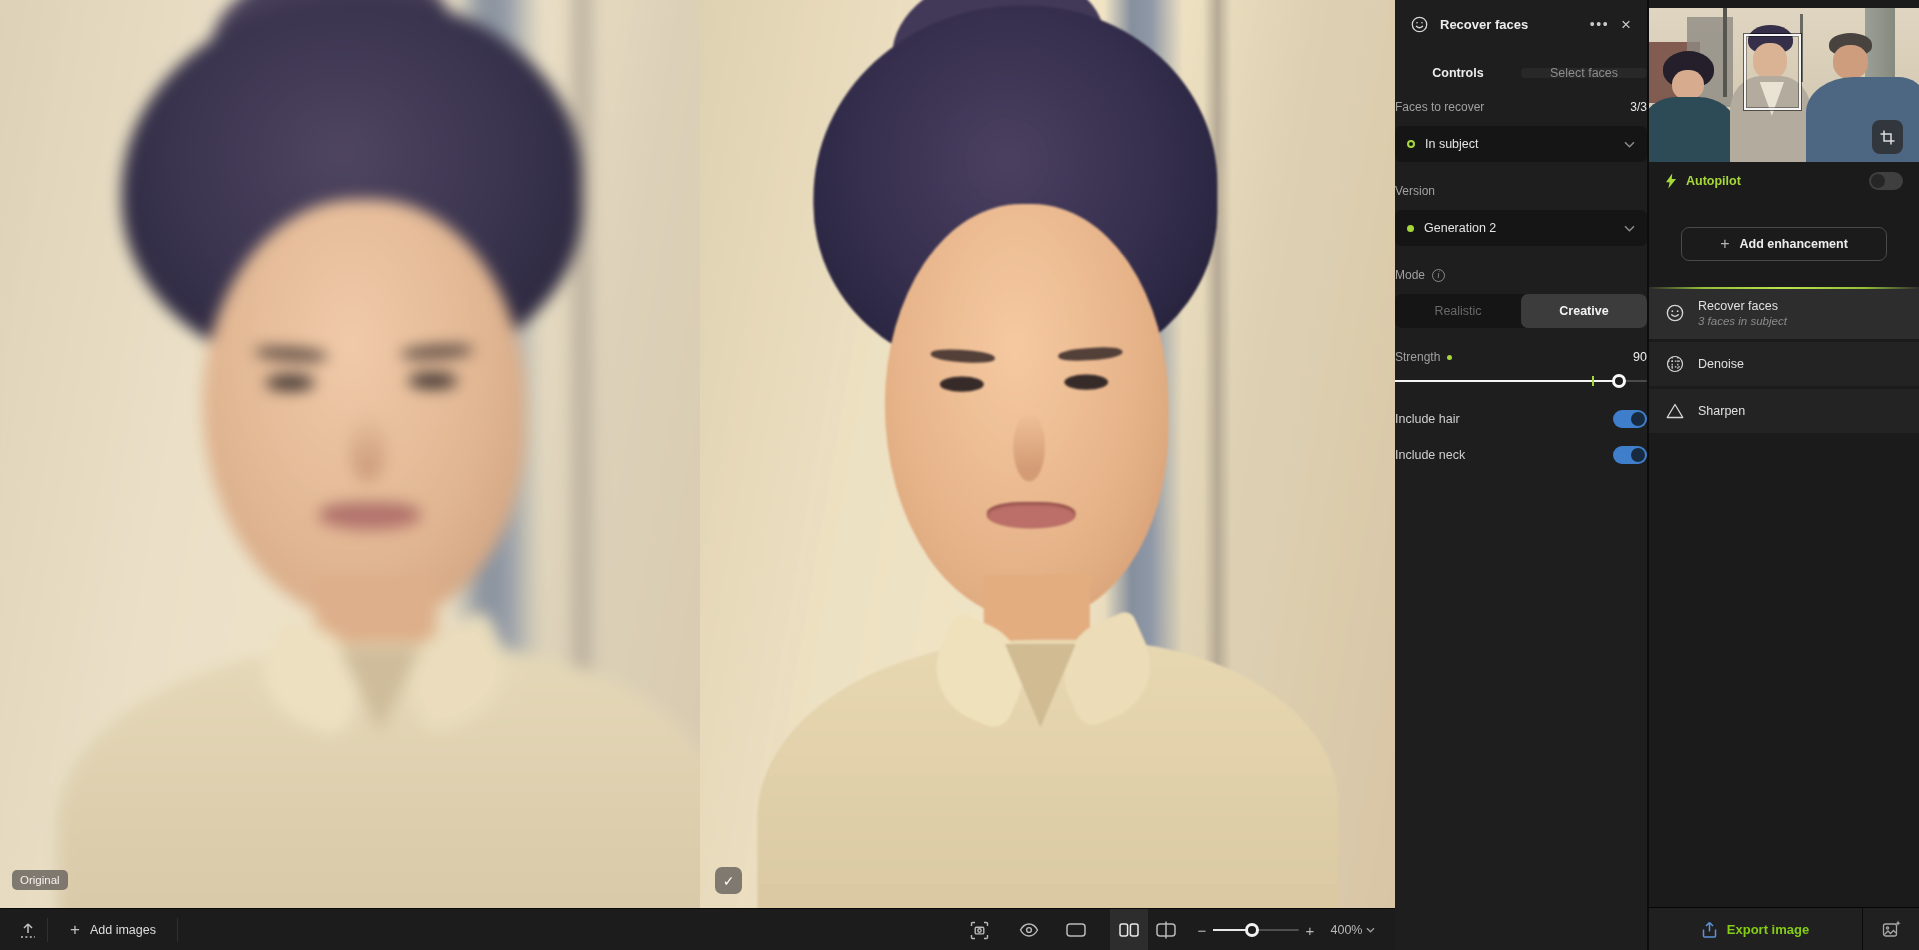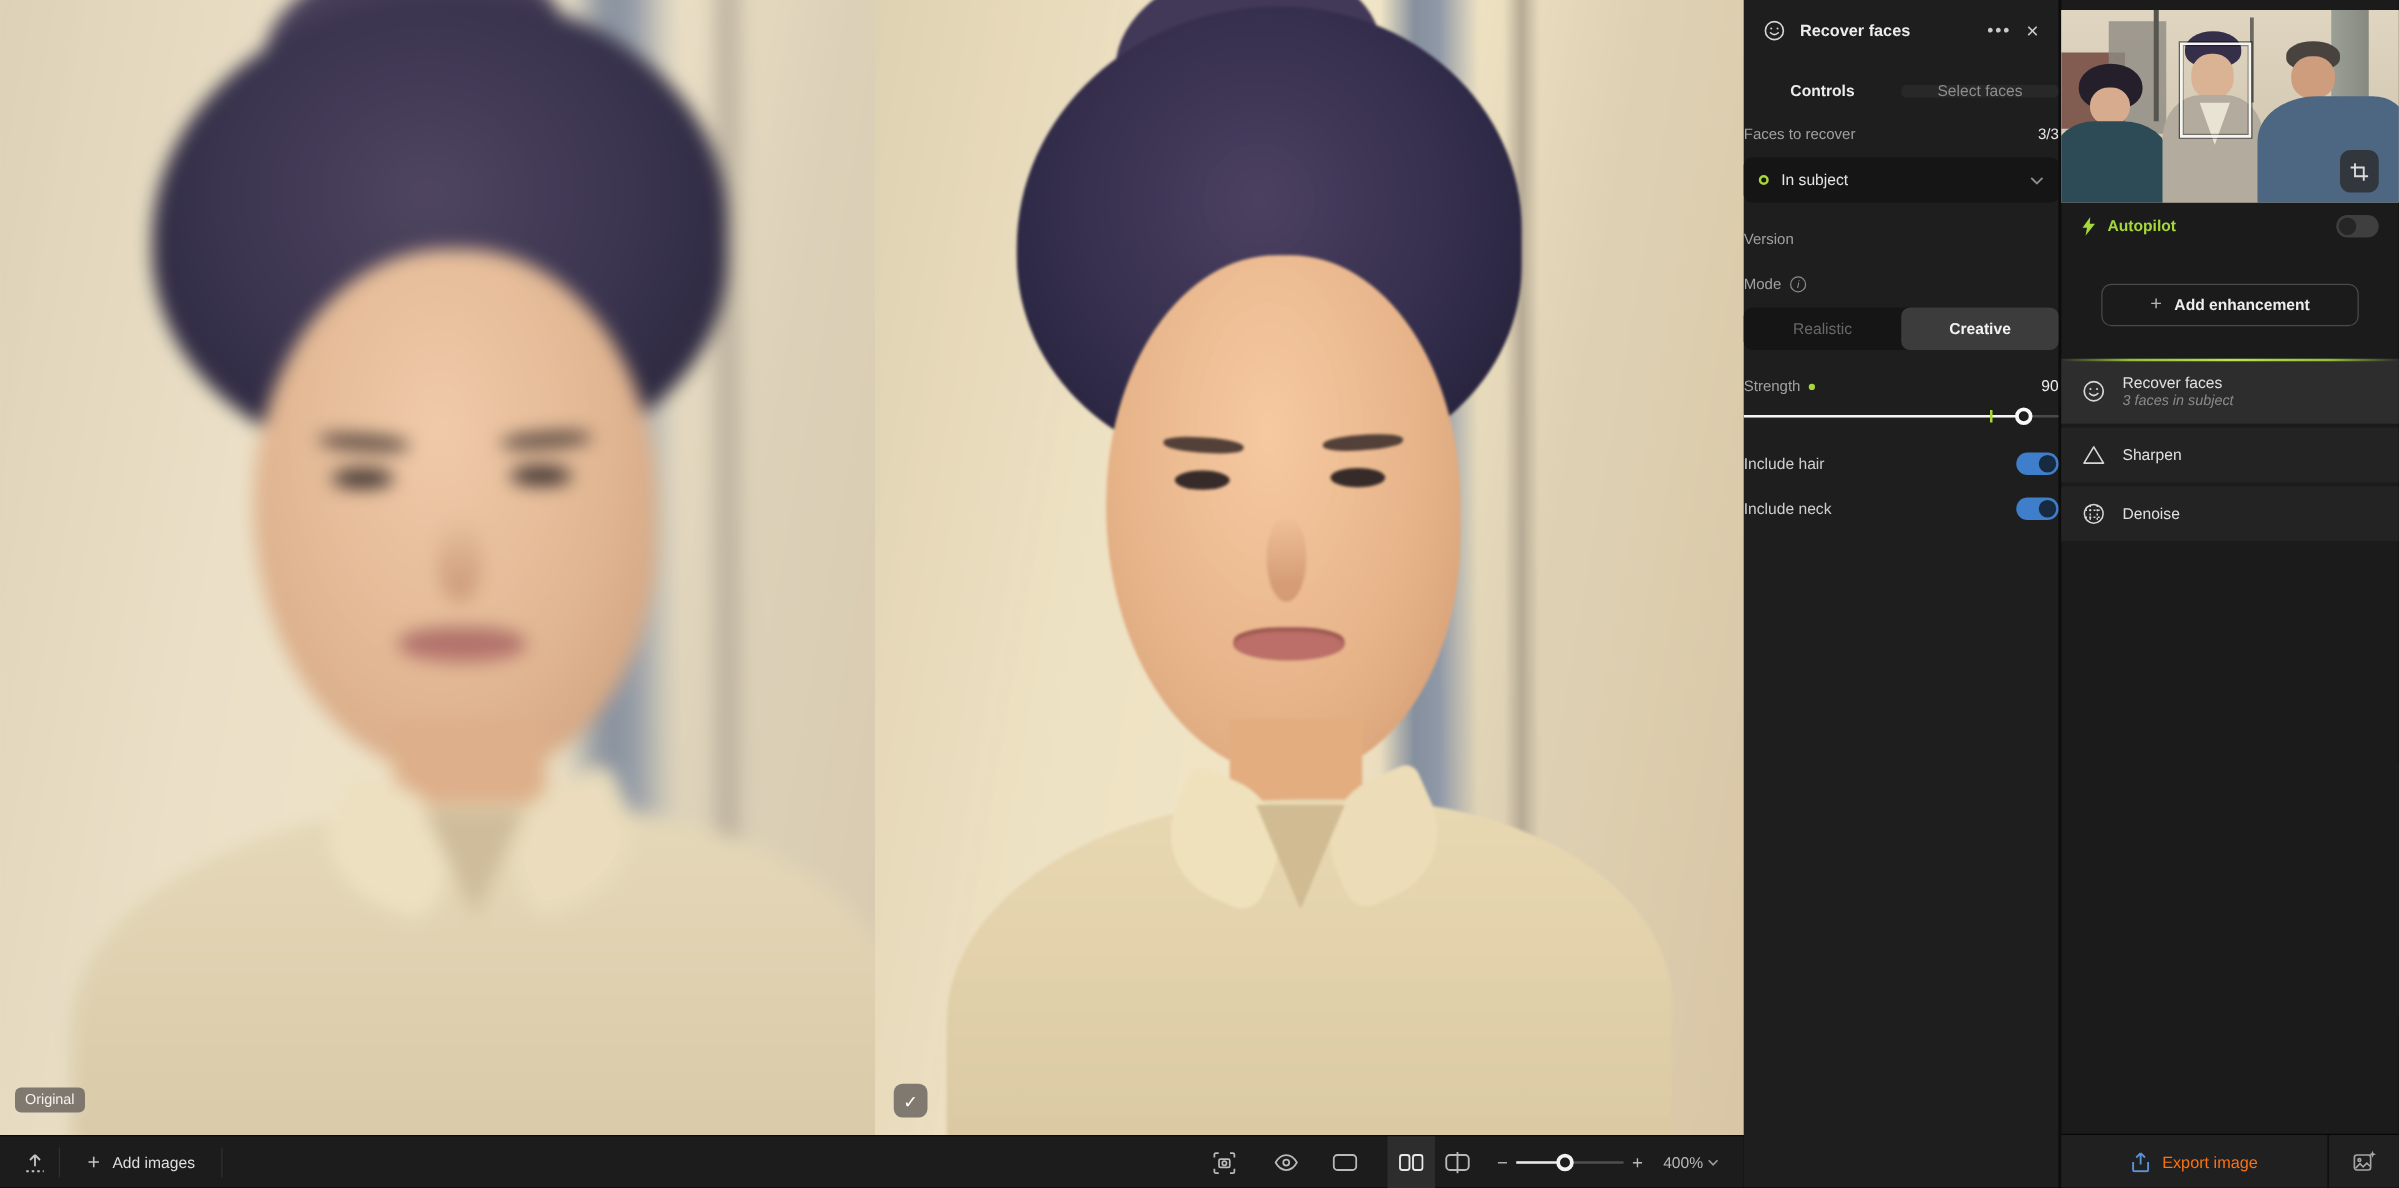--- a/index.html
+++ b/index.html
@@ -171,21 +171,21 @@
   .enh-title { font-size:12.5px; color:#e0e0e0; }
   .enh-sub { font-size:11.5px; font-style:italic; color:#8b8b8b; }
   .sb-spacer { flex:1; }
   .sb-savepreset { display:flex; align-items:center; justify-content:center; gap:10px;
     height:44px; margin-bottom:12px; cursor:pointer; }
   .sb-savepreset .lbl { font-size:12.5px; color:#e2e2e2; }
   .sb-exportbar { height:43px; border-top:1px solid #060606; background:#202020;
     display:flex; align-items:center; }
   .export-main { flex:1; display:flex; align-items:center; justify-content:center; gap:10px;
     height:100%; cursor:pointer; }
-  .export-main .lbl { font-size:13px; font-weight:400; color:#f97316; }
+  .export-main .lbl { font-size:13px; font-weight:700; color:#84cc16; }
   .export-sep { width:1px; height:43px; background:#0b0b0b; }
   .export-opts { width:56px; height:100%; display:flex; align-items:center; justify-content:center; cursor:pointer; }
 
   svg { display:block; }
 </style>
 </head>
 <body>
 
 <div id="main">
   <div id="canvas">
@@ -334,20 +334,27 @@
       <span class="txt">In subject</span>
       <svg width="11" height="7" viewBox="0 0 11 7" fill="none" stroke="#8d8d8d" stroke-width="1.5">
         <path d="M1 1.3 L5.5 5.7 L10 1.3"></path>
       </svg>
     </div>
 
     <div class="section-gap"></div>
     <div class="cp-row-label">
       <span>Version</span>
     </div>
+    <div class="cp-select">
+      <span class="dot-filled"></span>
+      <span class="txt">Generation 2</span>
+      <svg width="11" height="7" viewBox="0 0 11 7" fill="none" stroke="#8d8d8d" stroke-width="1.5">
+        <path d="M1 1.3 L5.5 5.7 L10 1.3"></path>
+      </svg>
+    </div>
 
     <div class="section-gap"></div>
     <div class="mode-label">
       <span>Mode</span>
       <span class="info-circ">i</span>
     </div>
     <div class="seg">
       <div class="seg-opt">Realistic</div>
       <div class="seg-opt on">Creative</div>
     </div>
@@ -436,36 +443,36 @@
           <path d="M5.4 10.2 q3.1 3 6.2 0" stroke-linecap="round"></path>
         </svg>
       </span>
       <span class="enh-texts">
         <span class="enh-title">Recover faces</span>
         <span class="enh-sub">3 faces in subject</span>
       </span>
     </div>
     <div class="enh-row">
       <span class="enh-ico">
-        <svg width="18" height="16" viewBox="0 0 18 16" fill="none" stroke="#d6d6d6" stroke-width="1.3">
-          <path d="M9 1.5 L16.8 14.5 H1.2 Z" stroke-linejoin="round"></path>
-        </svg>
-      </span>
-      <span class="enh-title">Sharpen</span>
-    </div>
-    <div class="enh-row">
-      <span class="enh-ico">
         <svg width="18" height="18" viewBox="0 0 18 18" fill="none" stroke="#d6d6d6" stroke-width="1.2">
           <circle cx="9" cy="9" r="7.5"></circle>
           <path d="M2 6.2 h14 M2 11.8 h14" stroke-dasharray="1.6 1.8"></path>
           <path d="M6.2 2 v14 M11.8 2 v14" stroke-dasharray="1.6 1.8"></path>
         </svg>
       </span>
       <span class="enh-title">Denoise</span>
     </div>
+    <div class="enh-row">
+      <span class="enh-ico">
+        <svg width="18" height="16" viewBox="0 0 18 16" fill="none" stroke="#d6d6d6" stroke-width="1.3">
+          <path d="M9 1.5 L16.8 14.5 H1.2 Z" stroke-linejoin="round"></path>
+        </svg>
+      </span>
+      <span class="enh-title">Sharpen</span>
+    </div>
   </div>
 
   <div class="sb-spacer"></div>
 
 
   <div class="sb-exportbar">
     <div class="export-main">
       <svg width="15" height="17" viewBox="0 0 15 17" fill="none" stroke="#5b93d8" stroke-width="1.5">
         <path d="M7.5 10.5 V1.5 M7.5 1.5 L4 5 M7.5 1.5 L11 5"></path>
         <path d="M1.5 8.5 v6.5 a1 1 0 0 0 1 1 h10 a1 1 0 0 0 1-1 V8.5"></path>

